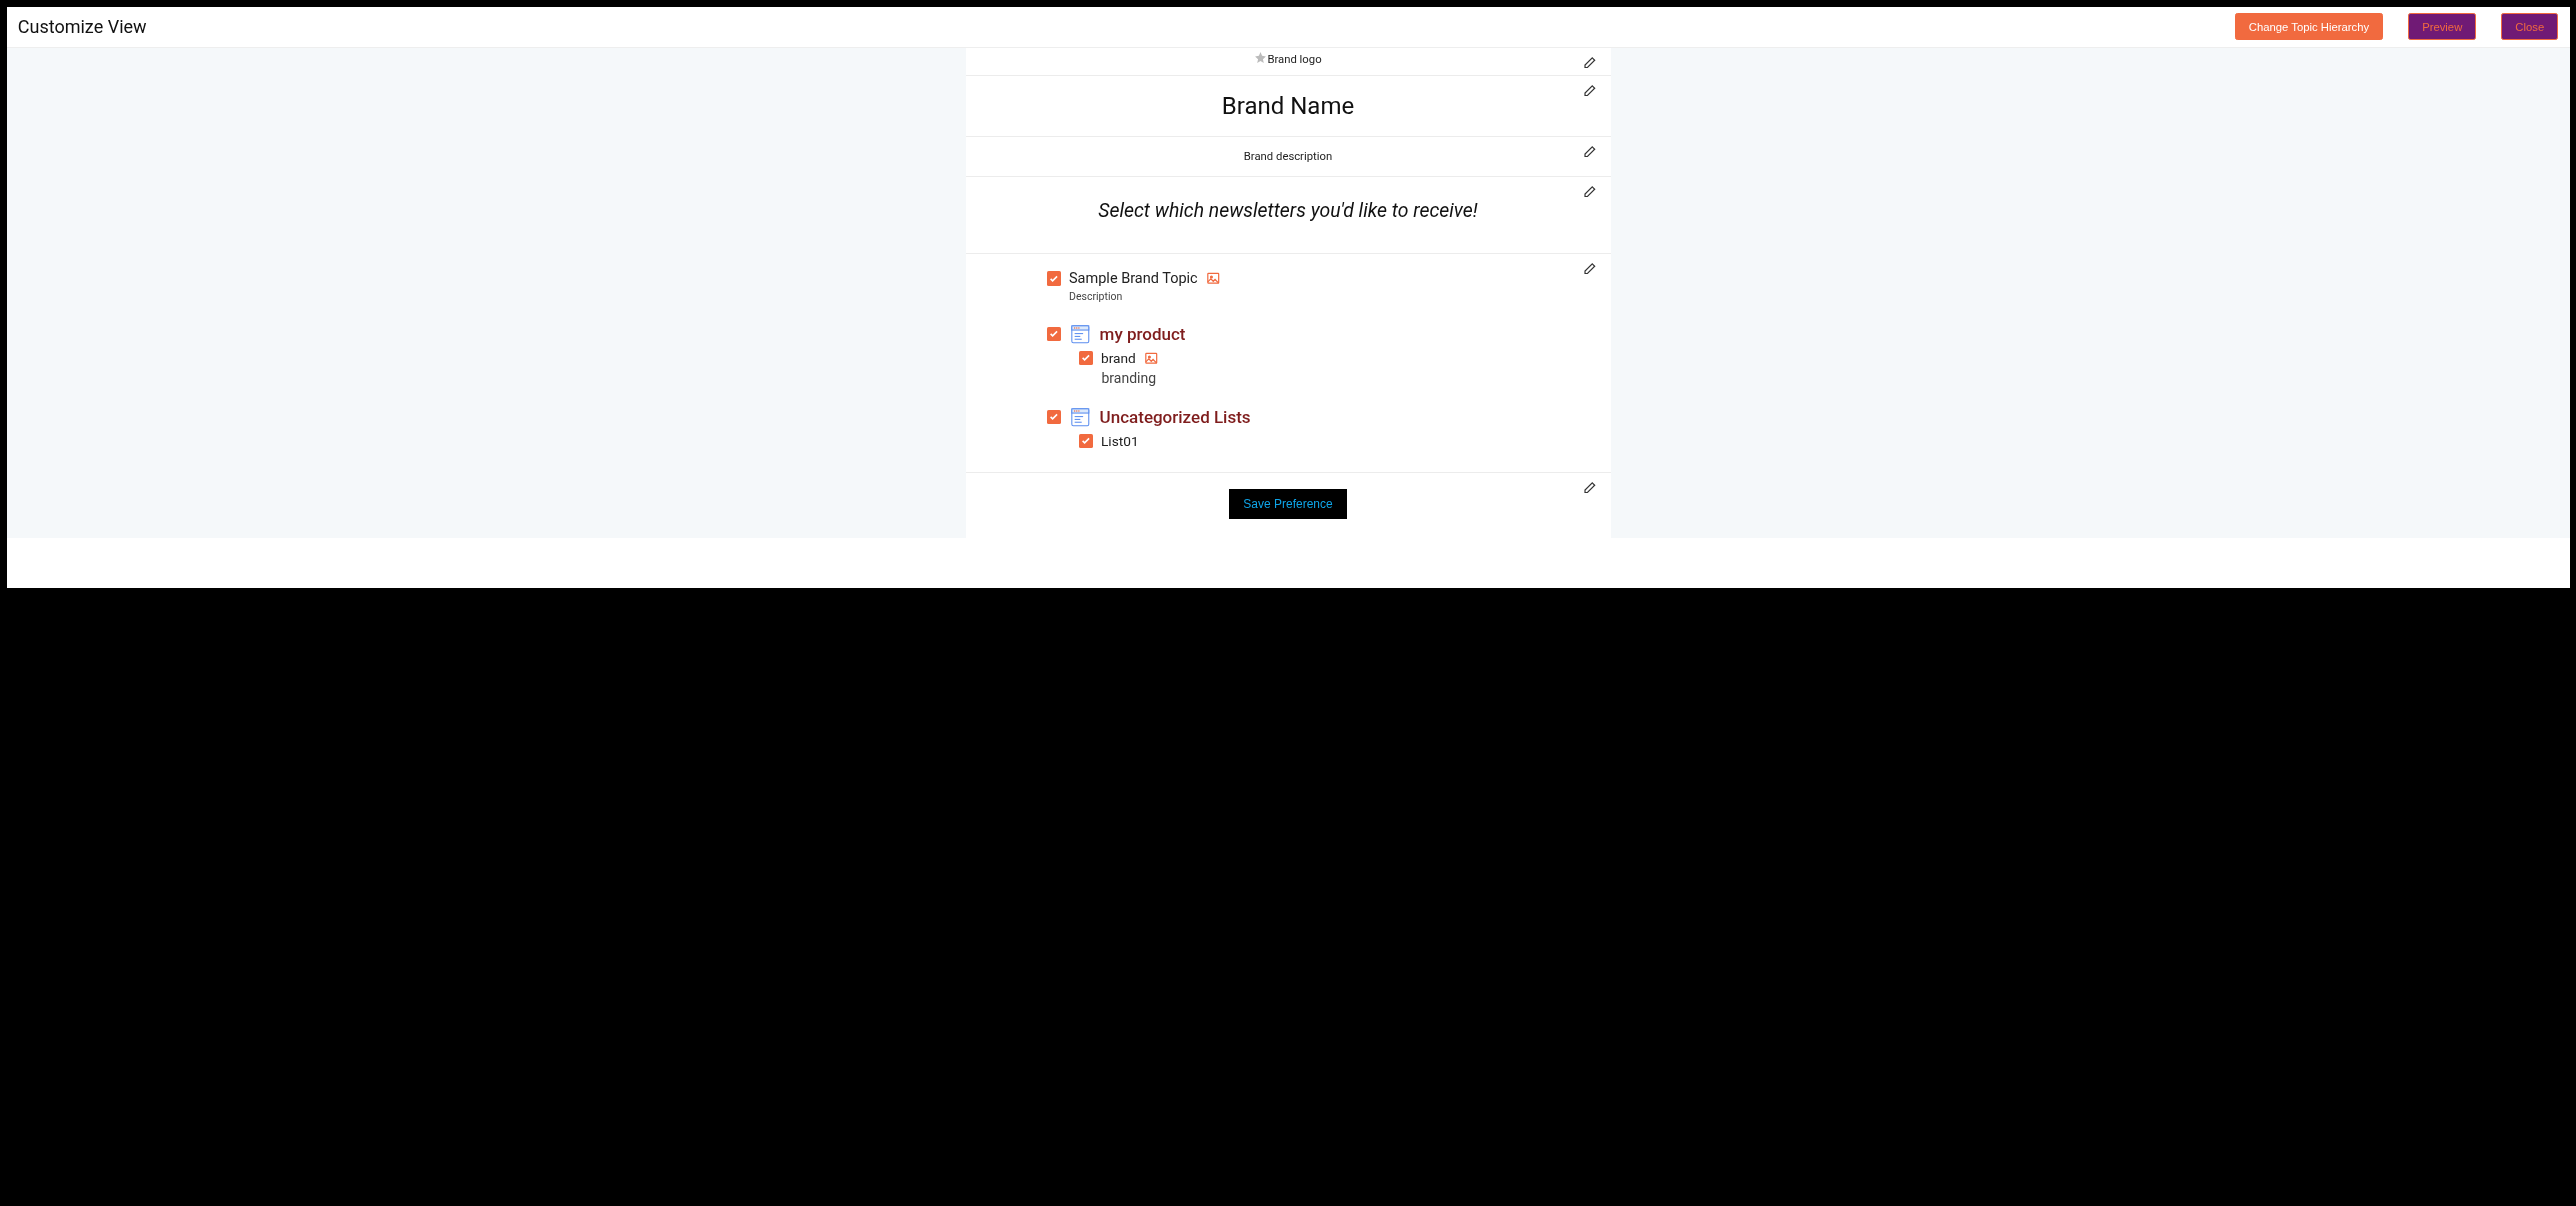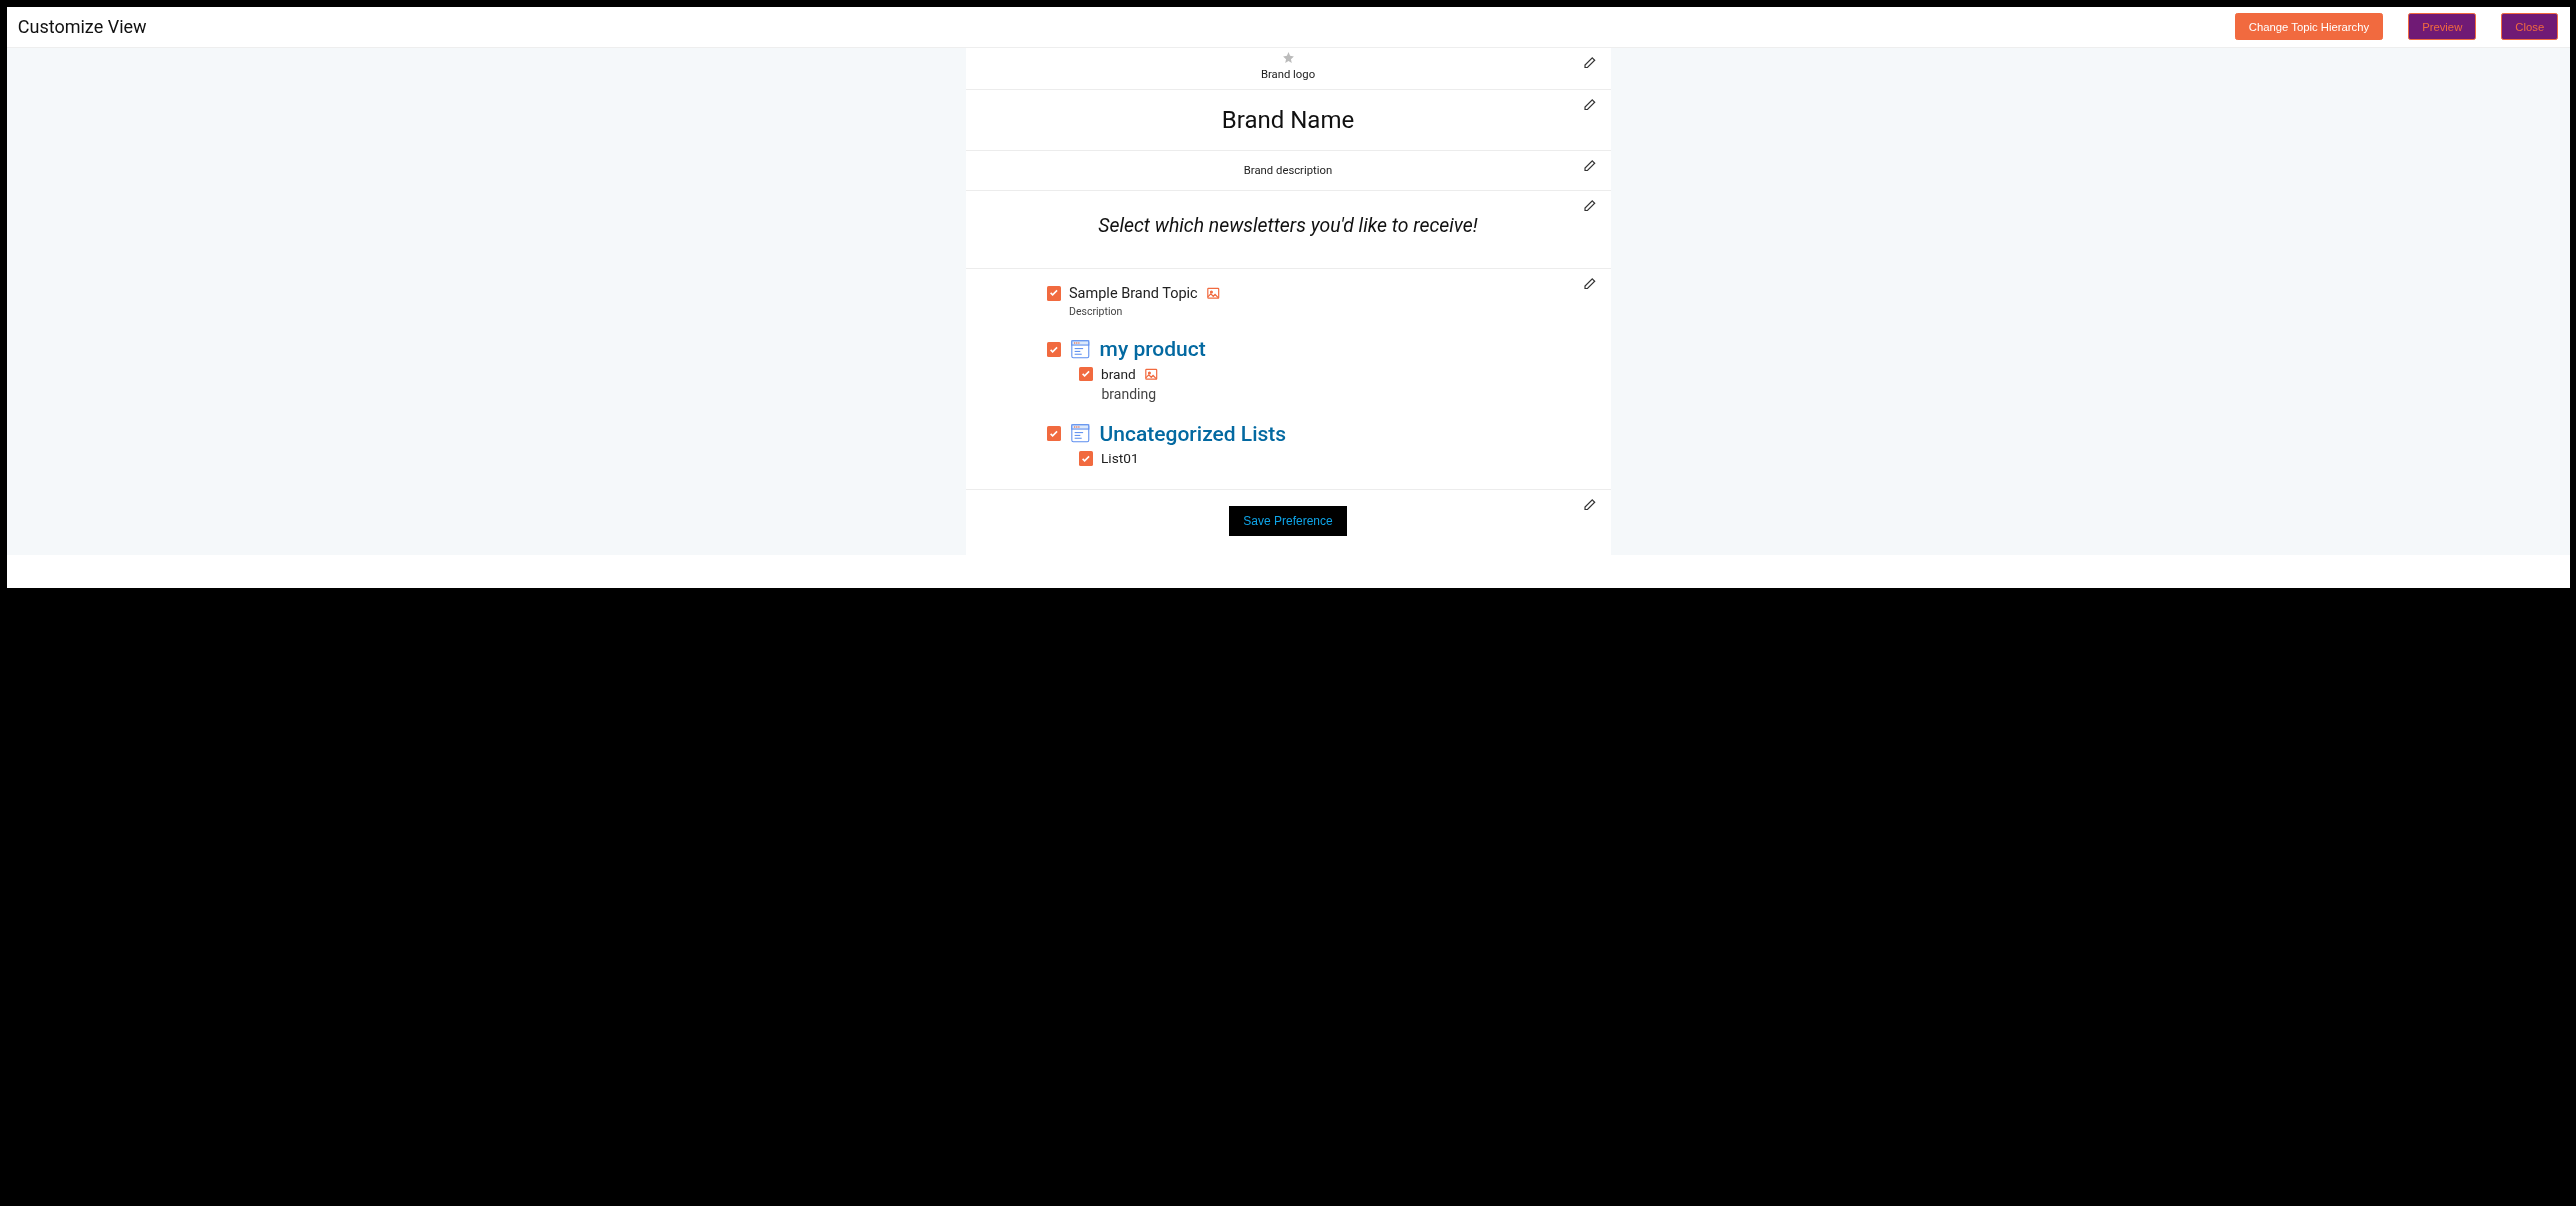--- a/index.html
+++ b/index.html
@@ -69,21 +69,21 @@
     .section.last { border-bottom: none; }
     .edit-icon {
       position: absolute;
       right: 14.5px;
       top: 8px;
       cursor: pointer;
       color: #333;
     }
     .center-col {
       display: flex;
-      flex-direction: column;
+      flex-direction: row;
       align-items: center;
       justify-content: center;
     }
     .brand-logo-text {
       font-size: 11.3px;
       color: #222;
       margin-top: 1.6px;
     }
     .brand-name {
       font-size: 24px;
@@ -114,22 +114,22 @@
       font-size: 10.5px;
       color: #444;
       margin-left: 22.6px;
       margin-top: 3.2px;
     }
     .topic-label {
       font-size: 14.5px;
       color: #222;
     }
     .topic-label-lg {
-      font-size: 21px;
-      color: #0369a1;
+      font-size: 17px;
+      color: #7f1d1d;
       font-weight: 500;
     }
     .sub-topic {
       margin-left: 32px;
       margin-top: 4.8px;
     }
     .sub-topic .topic-label { font-size: 13.7px; }
     .sub-desc {
       font-size: 14px;
       color: #444;

